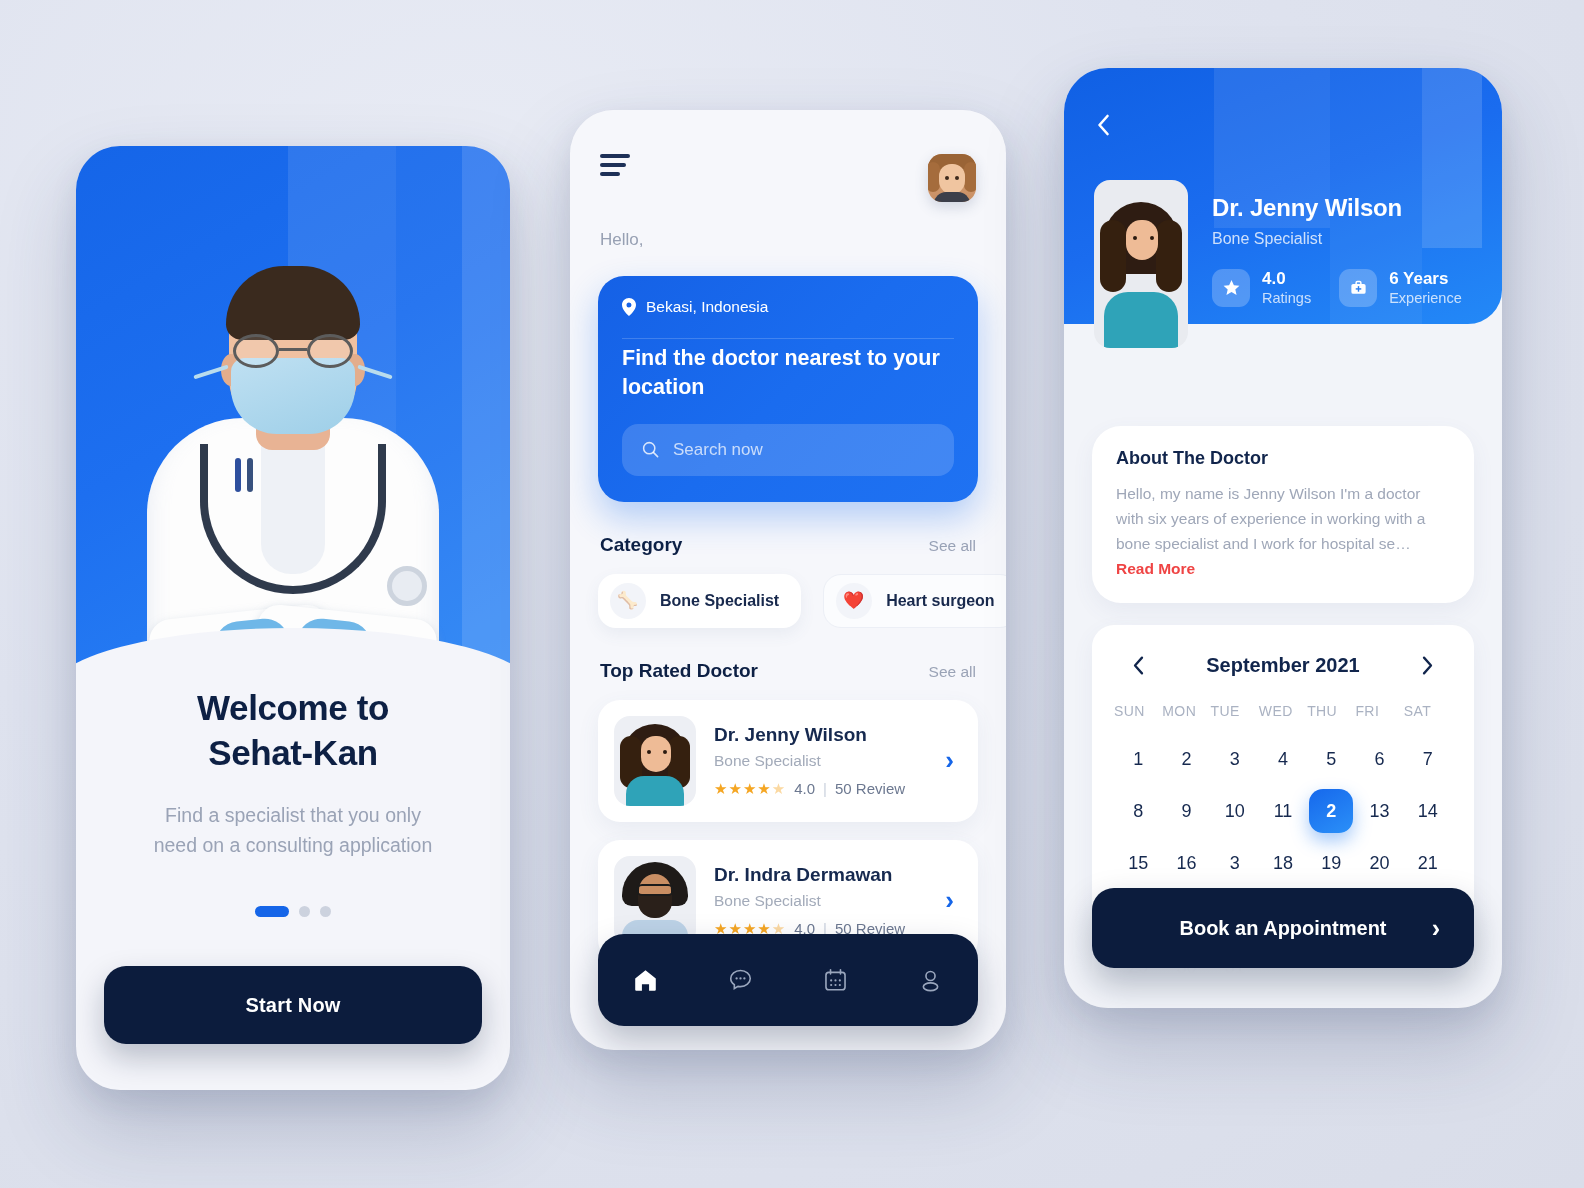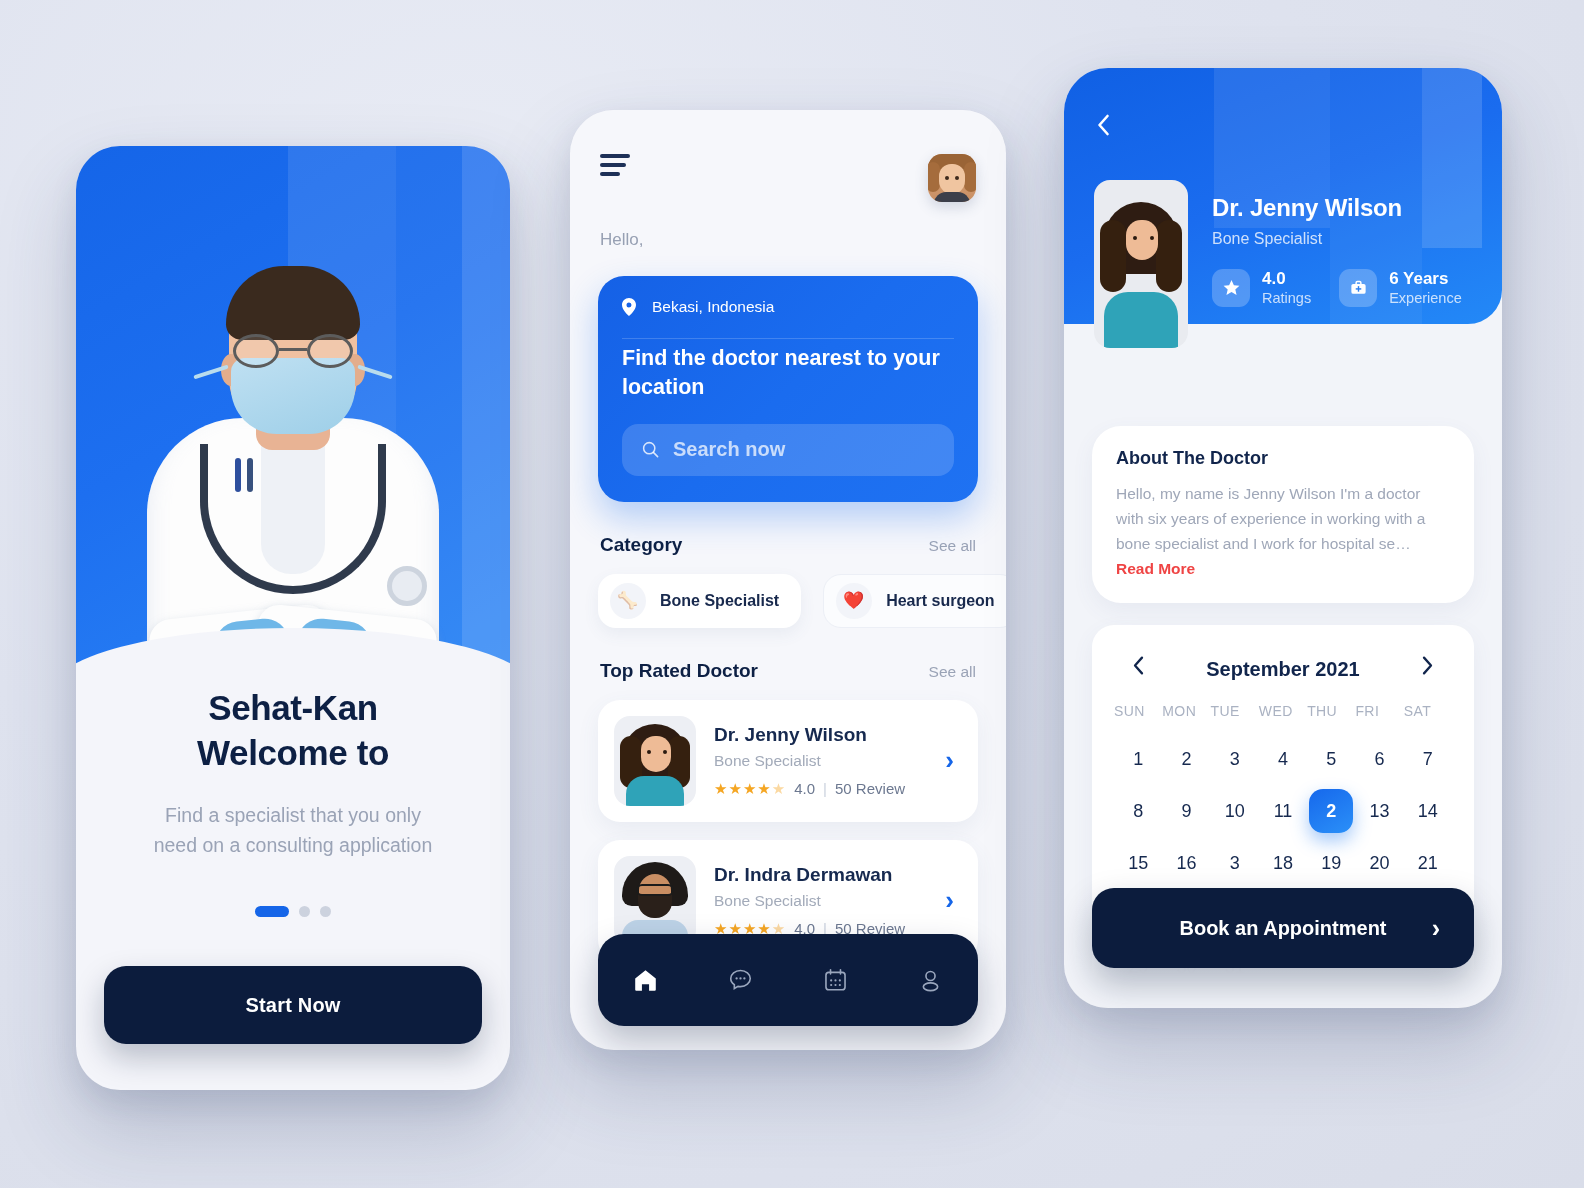--- a/index.html
+++ b/index.html
@@ -132,30 +132,30 @@
   .av-body { position:absolute; left:6px; bottom:-6px; width:36px; height:16px; background:#3c3f4a; border-radius:12px 12px 0 0; }
 
   .s2-hello { margin:28px 30px 0; font-size:17px; color:#97a0b3; }
   .s2-name { margin:8px 30px 0; font-size:30px; font-weight:bold; color:#0d2044; letter-spacing:-0.3px; }
 
   .blue-card {
     margin:26px 28px 0; border-radius:26px; padding:22px 24px 26px;
     background:linear-gradient(135deg,#1561e6 0%,#1a6cef 50%,#1f72f2 100%);
     box-shadow:0 16px 34px rgba(26,108,239,.3); position:relative; overflow:hidden;
   }
-  .bc-loc { display:flex; align-items:center; gap:16px; color:#fff; font-size:15.5px; padding-bottom:16px; }
+  .bc-loc { display:flex; align-items:center; gap:10px; color:#fff; font-size:15.5px; padding-bottom:16px; }
   .bc-divider { position:absolute; left:24px; right:24px; top:62px; height:1px; background:rgba(255,255,255,.18); }
   .bc-head { color:#fff; font-size:21.5px; font-weight:bold; line-height:1.34; margin-top:12px; }
   .bc-search {
     margin-top:22px; height:52px; border-radius:16px; background:rgba(255,255,255,.16);
     display:flex; align-items:center; gap:14px; padding:0 20px; cursor:text;
   }
   .bc-search input {
-    background:transparent; border:none; outline:none; color:#fff; font-size:20px;
-    font-family:"Liberation Sans", sans-serif; width:100%;font-weight:bold;
+    background:transparent; border:none; outline:none; color:#fff; font-size:17px;
+    font-family:"Liberation Sans", sans-serif; width:100%;
   }
   .bc-search input::placeholder { color:rgba(255,255,255,.72); }
 
   .sec-head { margin:32px 30px 0; display:flex; justify-content:space-between; align-items:baseline; }
   .sec-title { font-size:19px; font-weight:bold; color:#0d2044; }
   .sec-link { font-size:15.5px; color:#9aa3b6; cursor:pointer; }
 
   .chips { margin:18px 0 0 28px; display:flex; gap:22px; }
   .chip {
     display:flex; align-items:center; gap:14px; height:54px; padding:0 22px 0 12px;
@@ -231,21 +231,21 @@
   .stat-ico { width:38px; height:38px; border-radius:11px; background:rgba(255,255,255,.23); display:flex; align-items:center; justify-content:center; }
   .stat-v { font-size:17px; font-weight:bold; color:#fff; line-height:1.25; }
   .stat-l { font-size:14.5px; color:rgba(255,255,255,.76); line-height:1.25; }
 
   .white-card { margin:26px 28px 0; background:#fff; border-radius:29px; padding:22px 24px; box-shadow:0 8px 22px rgba(80,100,140,.07); }
   .wc-title { font-size:18px; font-weight:bold; color:#11254c; }
   .wc-text { margin-top:12px; font-size:15.5px; line-height:1.62; color:#9fa7b8; }
   .wc-text a { color:#ef4444; text-decoration:none; font-weight:bold; cursor:pointer; }
 
   .cal-card { margin:22px 28px 0; background:#fff; border-radius:22px; padding:24px 22px 30px; box-shadow:0 8px 22px rgba(80,100,140,.07); }
-  .cal-head { display:flex; align-items:flex-end; justify-content:space-between; padding:0 8px; }
+  .cal-head { display:flex; align-items:center; justify-content:space-between; padding:0 8px; }
   .cal-title { font-size:20px; font-weight:bold; color:#11254c; }
   .cal-nav { width:32px; height:32px; display:flex; align-items:center; justify-content:center; cursor:pointer; color:#11254c; font-size:24px; font-weight:bold; }
   .cal-grid { margin-top:22px; display:grid; grid-template-columns:repeat(7,1fr); row-gap:8px; }
   .cal-dow { text-align:left; font-size:14px; color:#aab2c2; letter-spacing:.4px; padding-bottom:10px; }
   .cal-day { height:44px; display:flex; align-items:center; justify-content:center; font-size:18px; color:#16294f; cursor:pointer; }
   .cal-day.muted { color:#c7cdda; }
   .cal-day.dimrow { color:#7b869c; }
   .cal-day .sel {
     width:44px; height:44px; border-radius:14px; color:#fff; font-weight:bold;
     background:linear-gradient(150deg,#1668ec,#2b90f8);
@@ -294,22 +294,22 @@
           <div class="lens r"></div>
           <div class="bridge"></div>
         </div>
     </div>
   </div>
 
   <div class="s1-sheet"></div>
 
   <div class="s1-body">
     <div class="s1-title">
+      <div>Welcome to</div>
       <div>Sehat-Kan</div>
-      <div>Welcome to</div>
     </div>
     <div class="s1-sub">
       <div>Find a specialist that you only</div>
       <div>need on a consulting application</div>
     </div>
     <div class="s1-dots">
       <span class="dot active"></span>
       <span class="dot"></span>
       <span class="dot"></span>
     </div>

